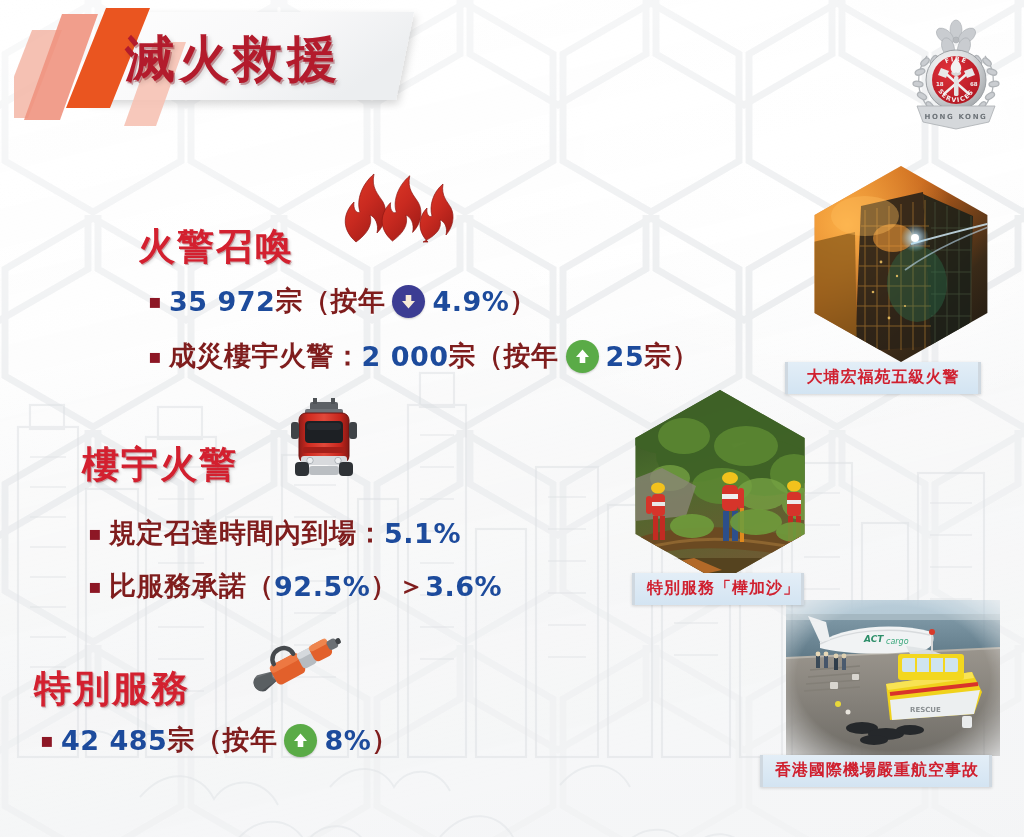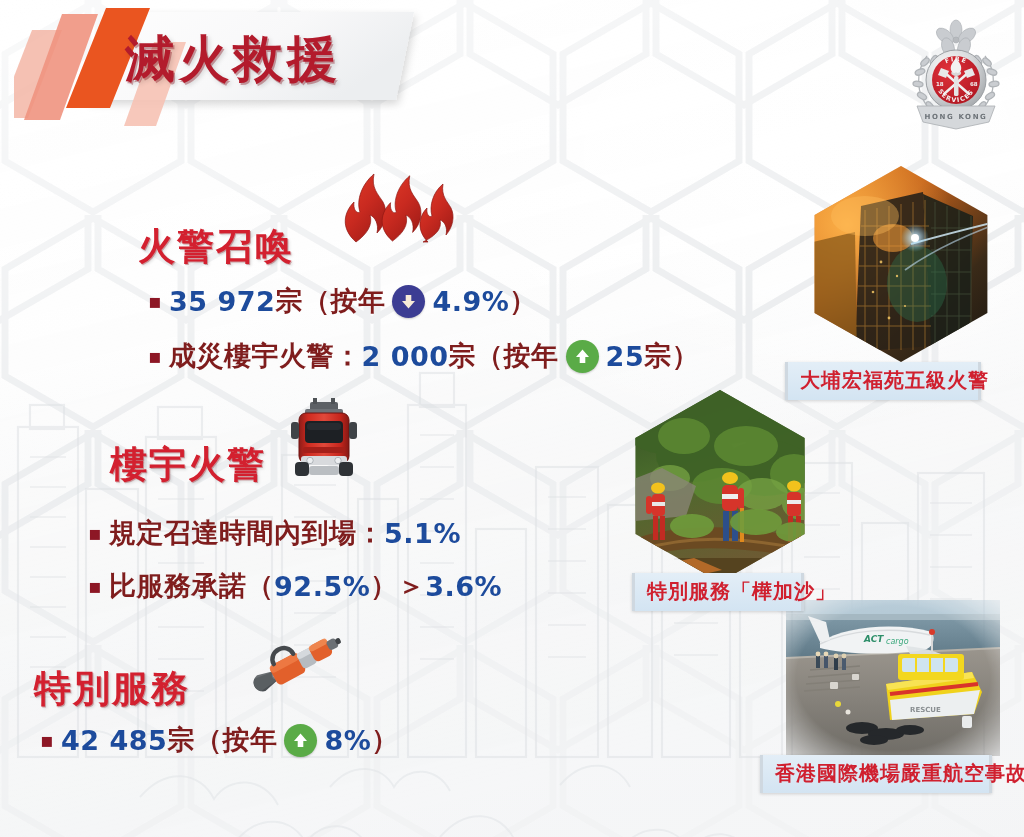--- a/index.html
+++ b/index.html
@@ -71,21 +71,21 @@
     clip-path:polygon(50% 0%,95% 25%,95% 75%,50% 100%,5% 75%,5% 25%);
     overflow:hidden;
   }
   .caption {
     position:absolute;
     background:linear-gradient(180deg,#e3eef7 0%,#d3e4f2 100%);
     border-left:3px solid #cfd8e0;
     border-right:3px solid #cfd8e0;
     color:#d0202f;
     font-family:"DejaVu Sans","Liberation Sans",sans-serif;
-    font-weight:bold; font-size:20px; letter-spacing:1px;
+    font-weight:bold; font-size:16px; letter-spacing:1px;
     padding:5px 12px 6px; white-space:nowrap;
     box-shadow:0 1px 3px rgba(0,0,0,.16);
     text-align:center; z-index:8;
   }
 </style>
 </head>
 <body>
 
 <div id="bg-layer">
   <div id="bg-gradient"></div>
@@ -292,21 +292,21 @@
   <span class="cn">宗（按年</span>
   <span class="badge up">
     <svg width="19" height="19" viewBox="0 0 19 19">
         <path d="M9.5 2.5 L16 10 h-3.7 v6 H6.7 v-6 H3 z" fill="#ffffff"></path>
       </svg>
   </span>
   <span class="num">25</span>
   <span class="cn">宗）</span>
 </div>
 
-<div class="section" style="left:82px; top:440px;margin-left:28px;">
+<div class="section" style="left:82px; top:440px;">
   <div class="sec-head">樓宇火警</div>
 </div>
 
 <svg style="position:absolute; left:283px; top:396px; z-index:7;" width="82" height="88" viewBox="0 0 82 88">
   <defs>
     <linearGradient id="truckBody" x1="0" y1="0" x2="1" y2="0">
       <stop offset="0%" stop-color="#8d1c18"></stop>
       <stop offset="18%" stop-color="#cf2b20"></stop>
       <stop offset="50%" stop-color="#e0483a"></stop>
       <stop offset="82%" stop-color="#c6261d"></stop>

